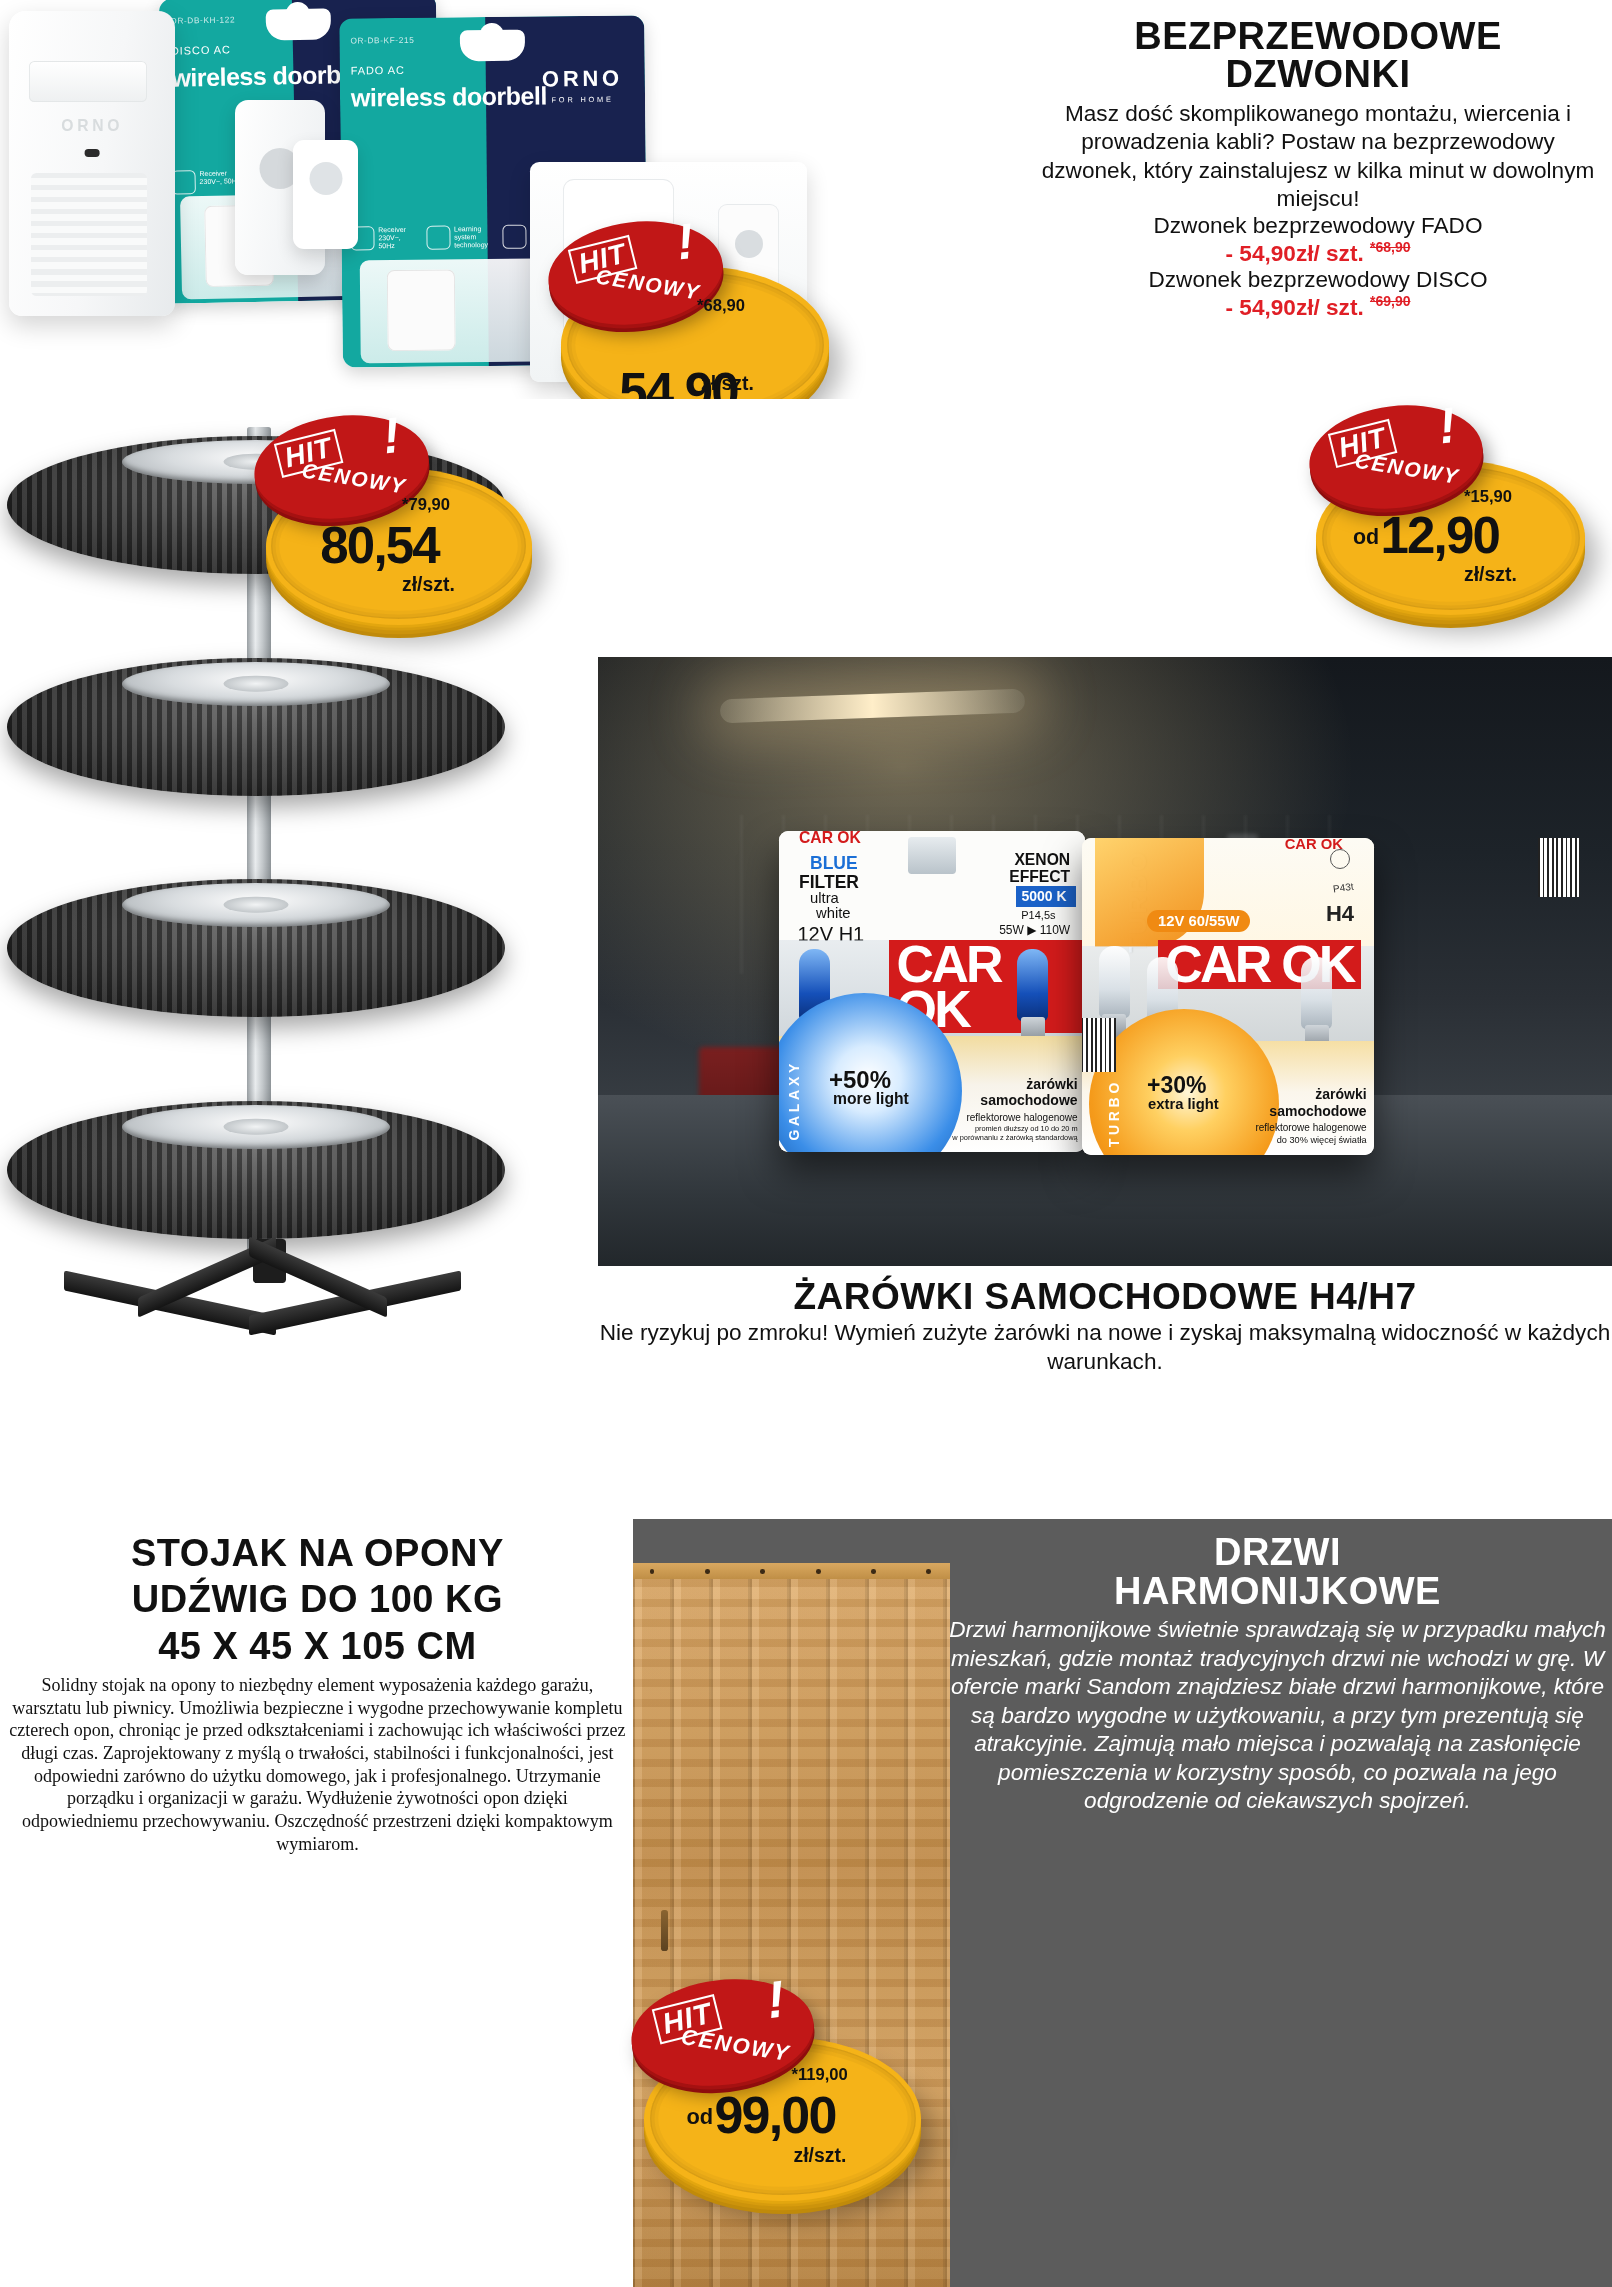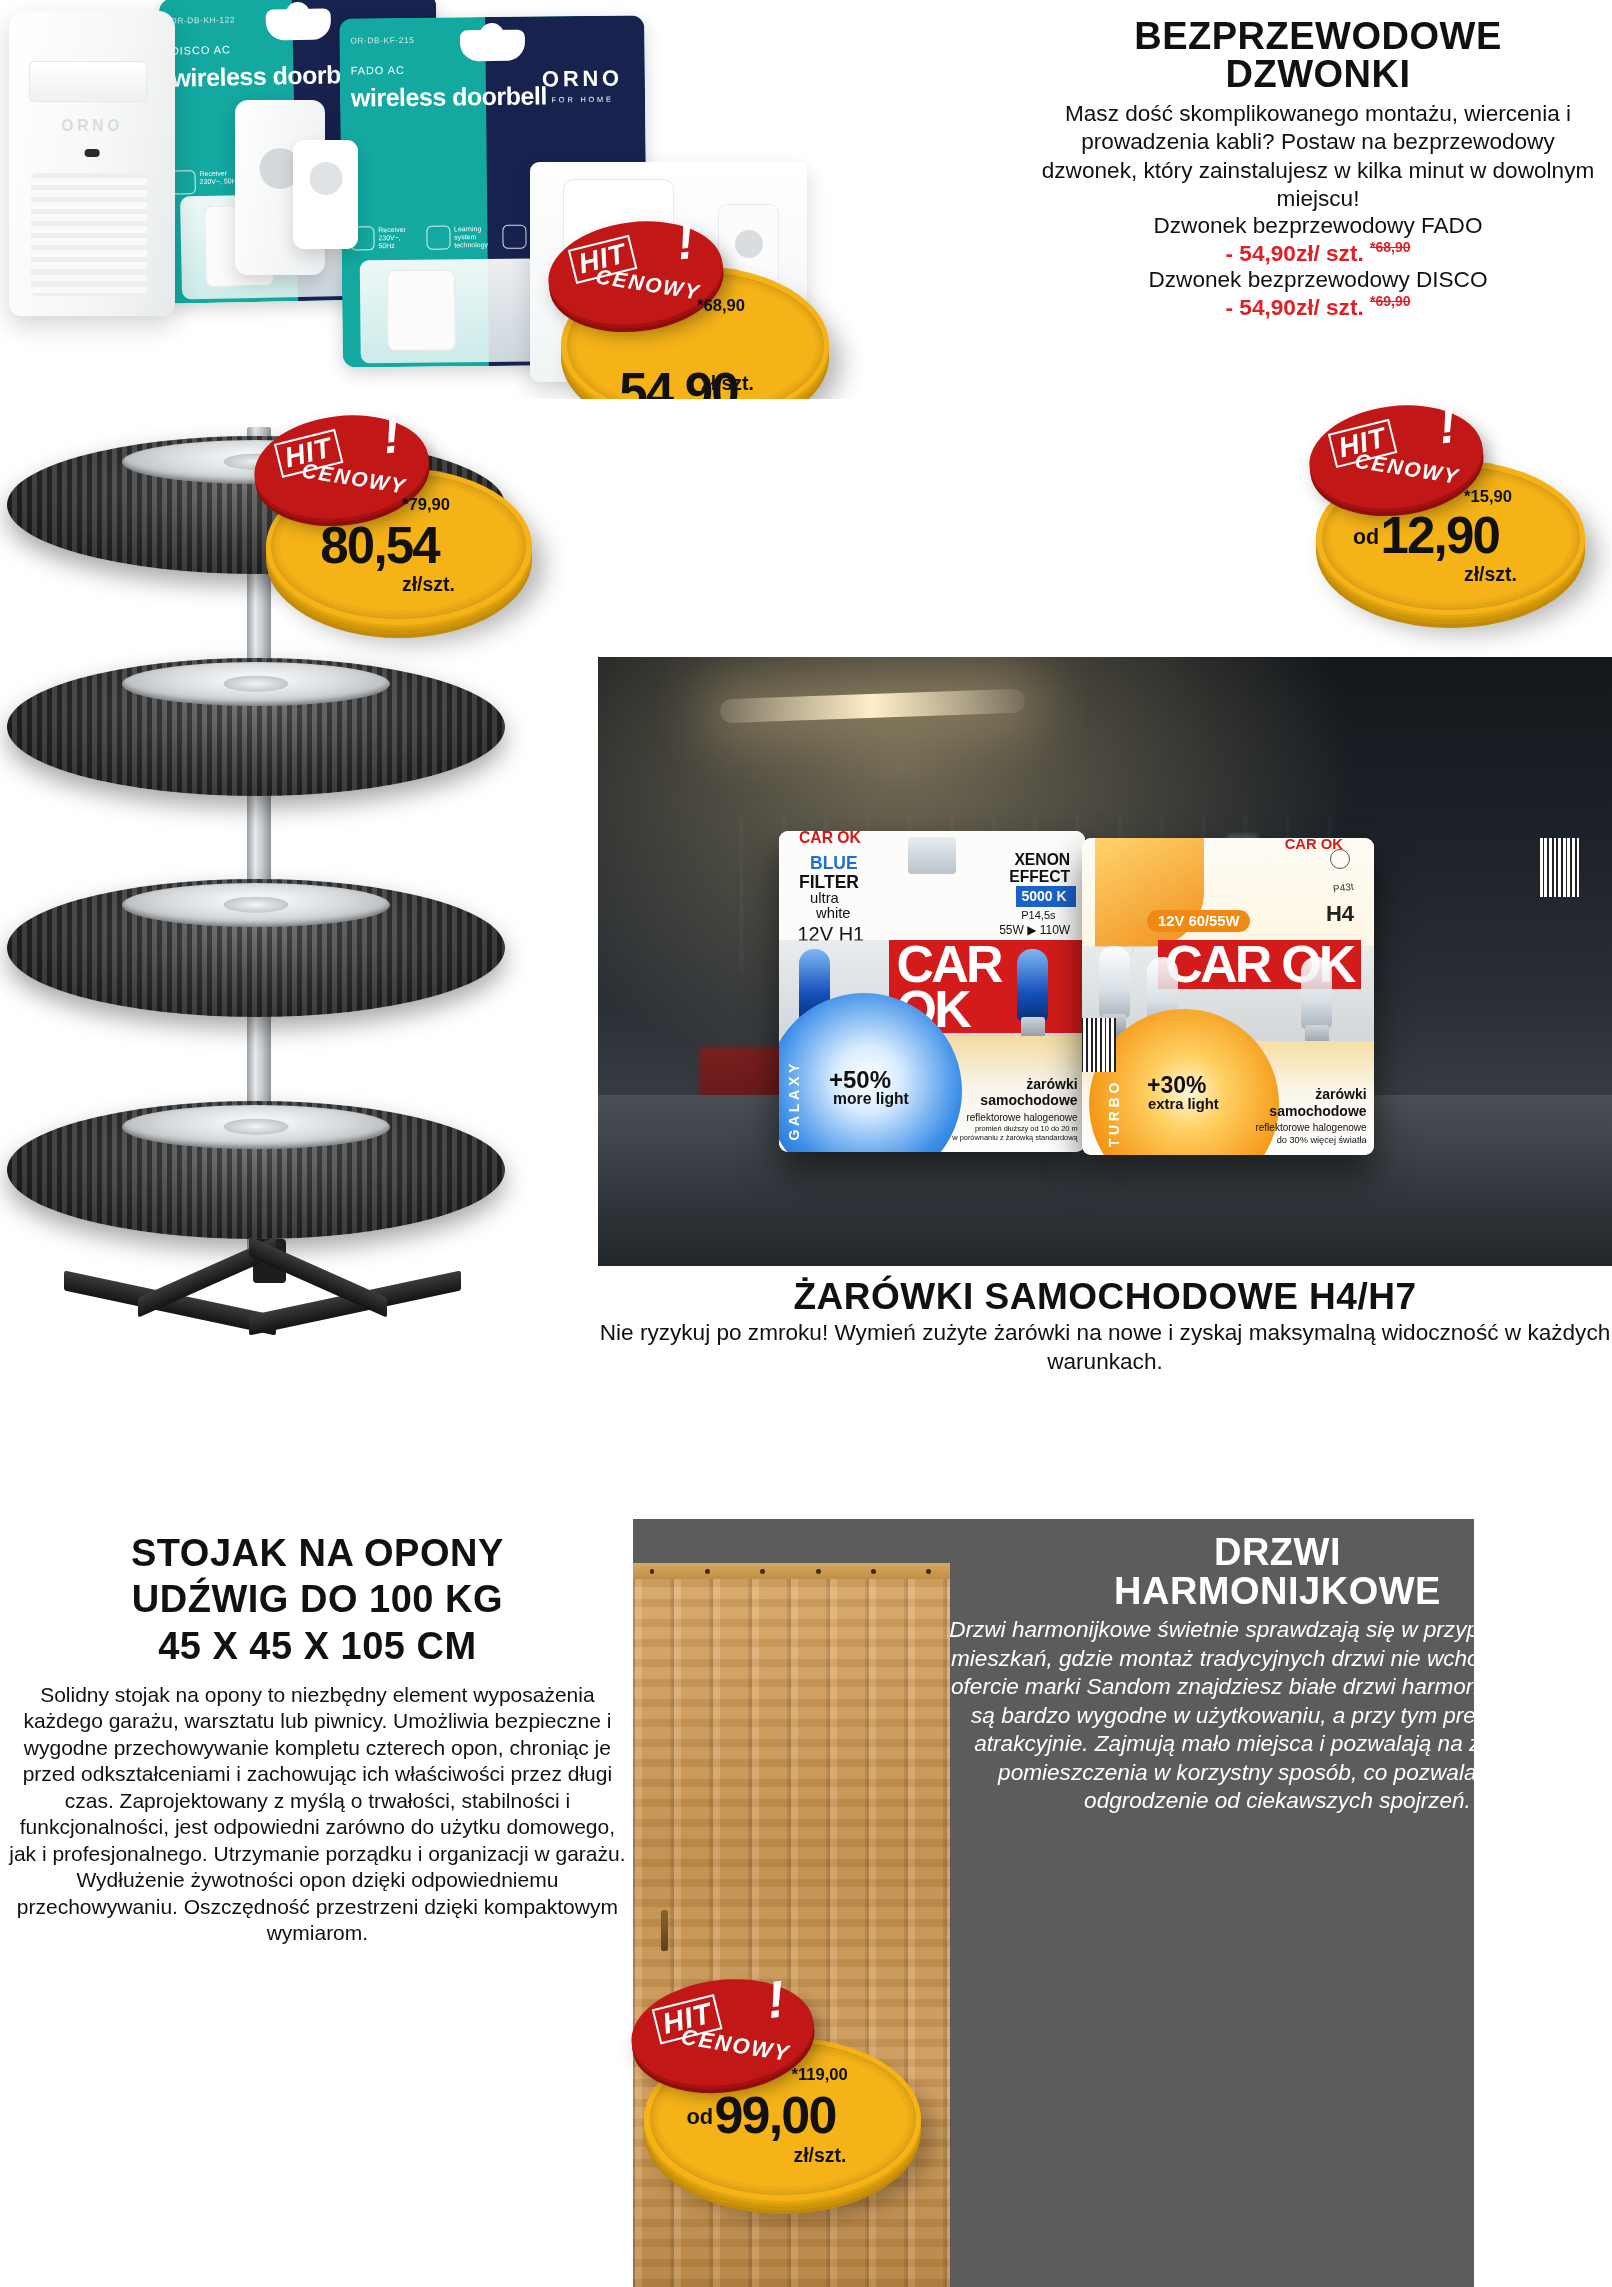--- a/index.html
+++ b/index.html
@@ -231,24 +231,24 @@
   
   #bulbs-text { position:absolute; left:598px; top:879px; width:1014px; }
   #bulbs-text h1 { font-size:37px; }
   #bulbs-text p  { font-size:22.6px; margin-top:3.7px; }
 
   
   #sec-bot { left:0; top:1515px; width:1612px; height:772px; background:#fff; }
 
   #stand-text { position:absolute; left:7.4px; top:14.8px; width:620px; }
   #stand-text h1 { font-size:38px; line-height:1.22; }
-  #stand-text p  { font-size:21px; margin-top:13px; }
-
-  
-  #doorpanel { position:absolute; left:633px; top:3.7px; width:841px; height:768px; background:#5c5c5c; }
+  #stand-text p  { font-size:18px; margin-top:5px;font-family:Liberation Serif, serif; }
+
+  
+  #doorpanel { position:absolute; left:633px; top:3.7px; width:979px; height:768px; background:#5c5c5c; }
   #doorimg { position:absolute; left:0px; top:44px; width:317px; height:724px;
              background:#cf9a55; overflow:hidden; box-shadow:0 0 0 2.8px #fff inset; }
   #doorimg .rail { position:absolute; left:0; right:0; top:0; height:16.6px;
              background:linear-gradient(180deg,#d9a860,#c08f46); }
   #doorimg .rail i { position:absolute; top:6.5px; width:4.6px; height:4.6px; background:#3b2a15; border-radius:50%; }
   #doorimg .slats { position:absolute; left:0; right:0; top:16.6px; bottom:0;
     background:
       repeating-linear-gradient(90deg,
         rgba(0,0,0,.16) 0 1.8px,
         rgba(255,255,255,.10) 1.8px 9.2px,

